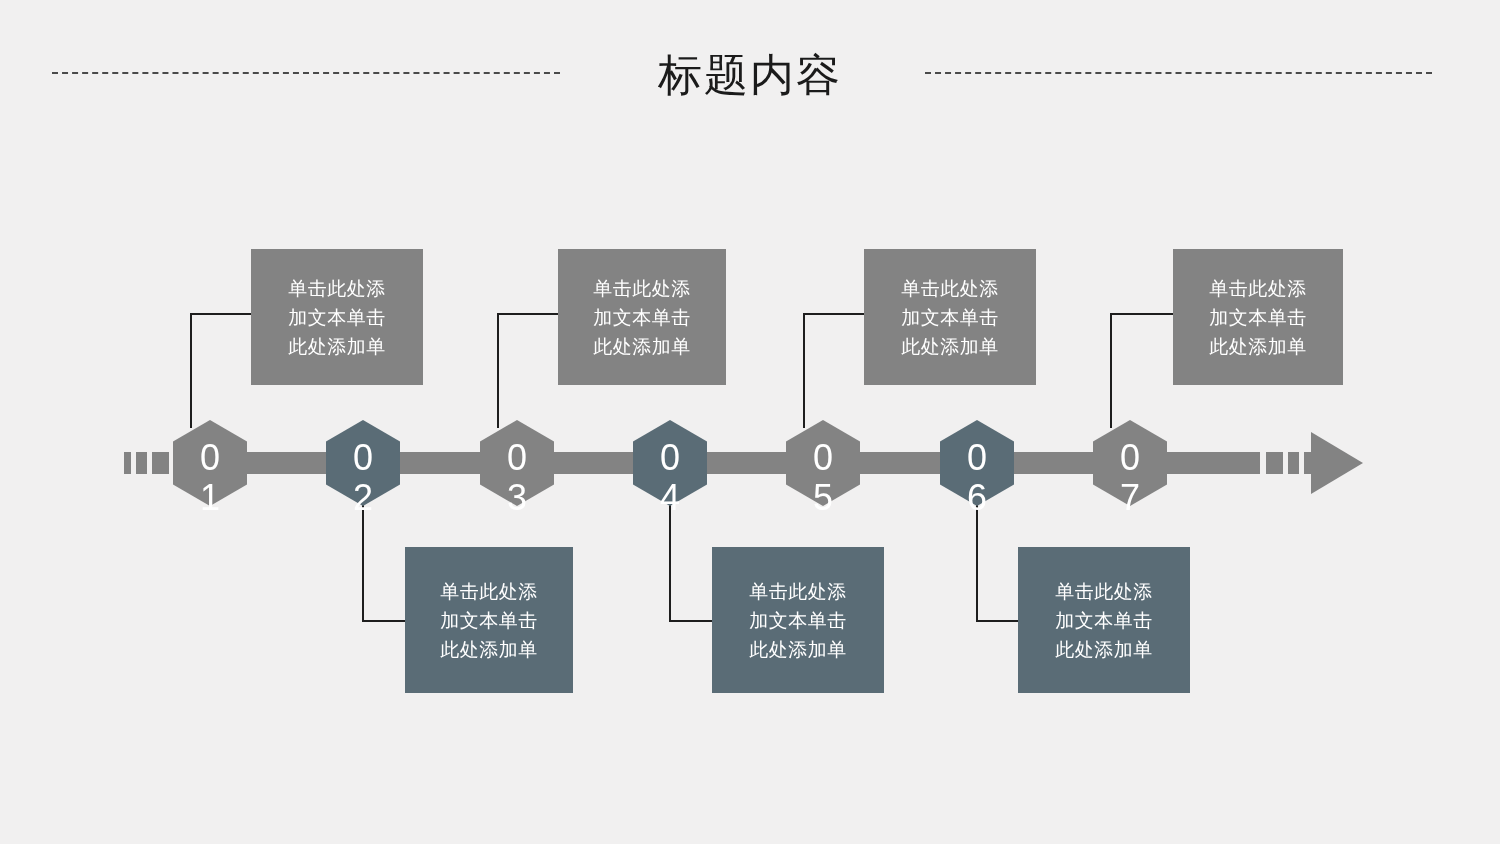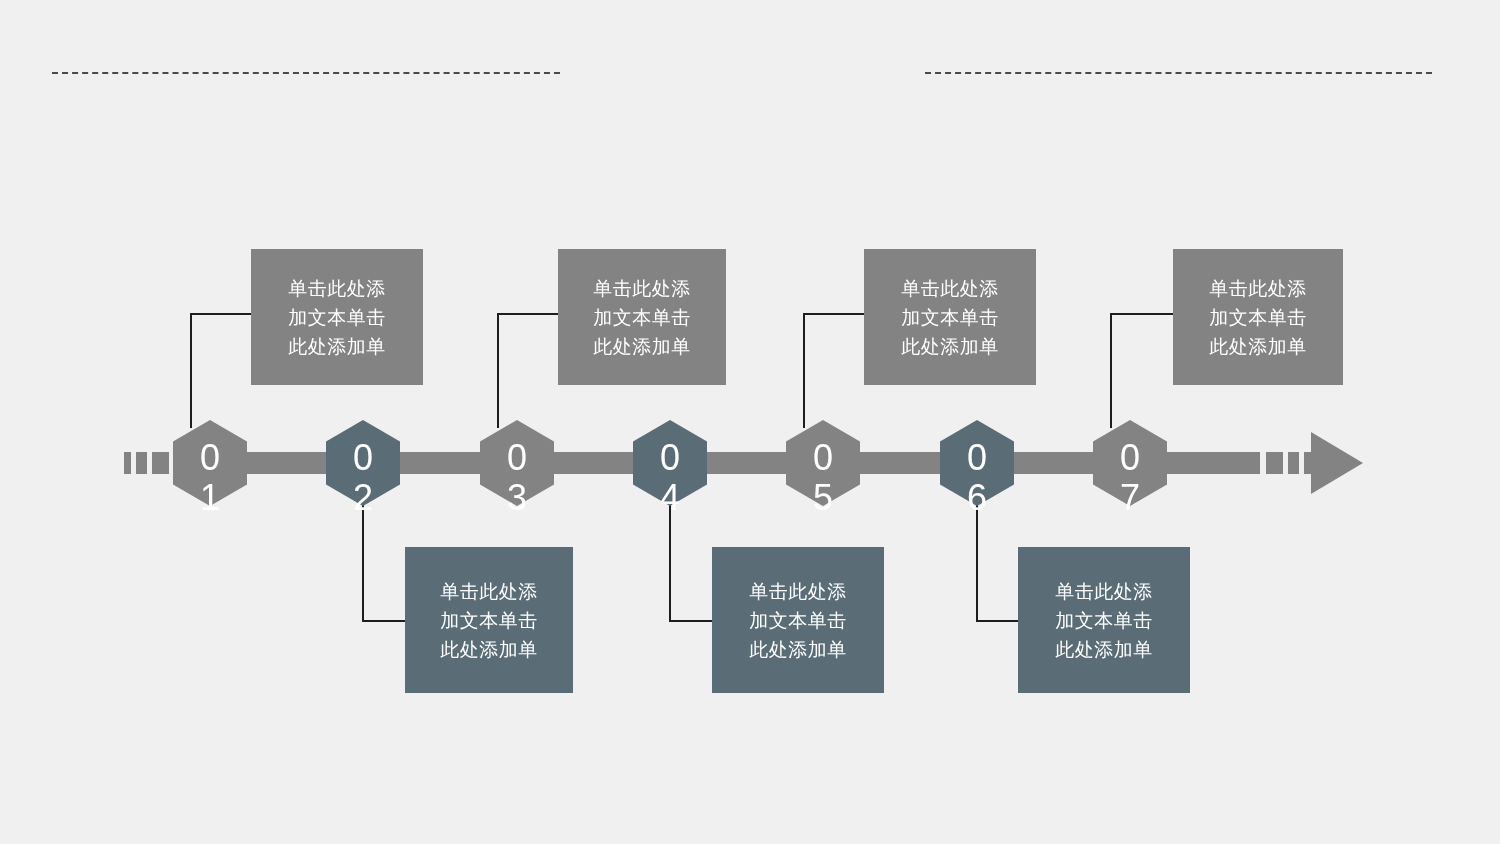--- a/index.html
+++ b/index.html
@@ -80,20 +80,23 @@
   
   .conn{position:absolute;}
   .conn .v{position:absolute;width:2px;background:#1e1e1e;}
   .conn .h{position:absolute;height:2px;background:#1e1e1e;}
 </style>
 </head>
 <body>
 
 <div id="stage">
 
+  <div class="title-row">
+    <div class="page-title">标题内容</div>
+  </div>
   <div class="dash-left"></div>
   <div class="dash-right"></div>
 
   <div class="tick" style="left:124px;width:7px;"></div>
   <div class="tick" style="left:136px;width:11px;"></div>
   <div class="tick" style="left:152px;width:17px;"></div>
 
   <div class="bar"></div>
 
   <div class="tick" style="left:1266px;width:17px;"></div>

